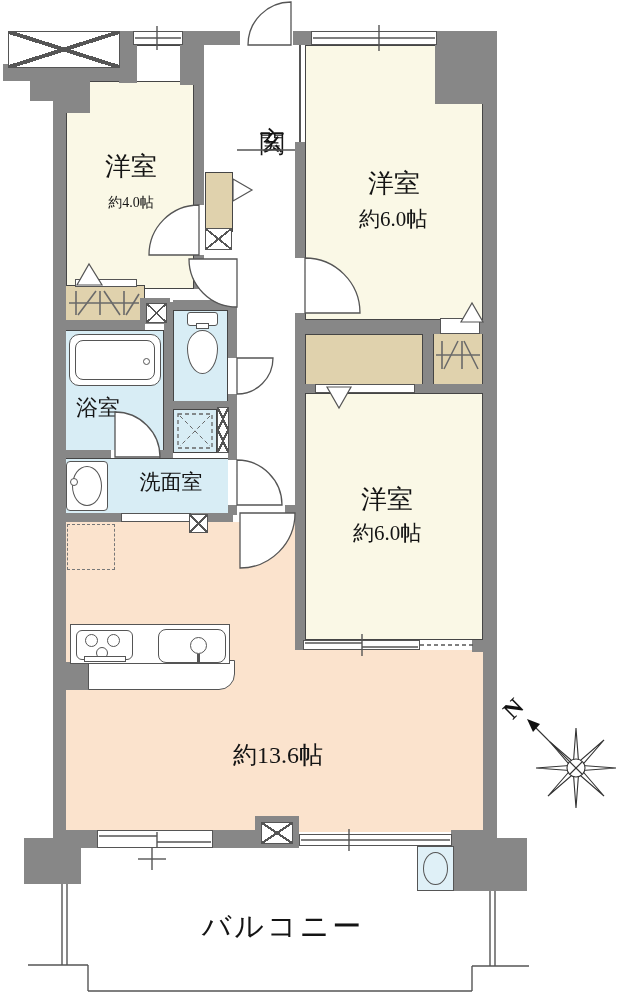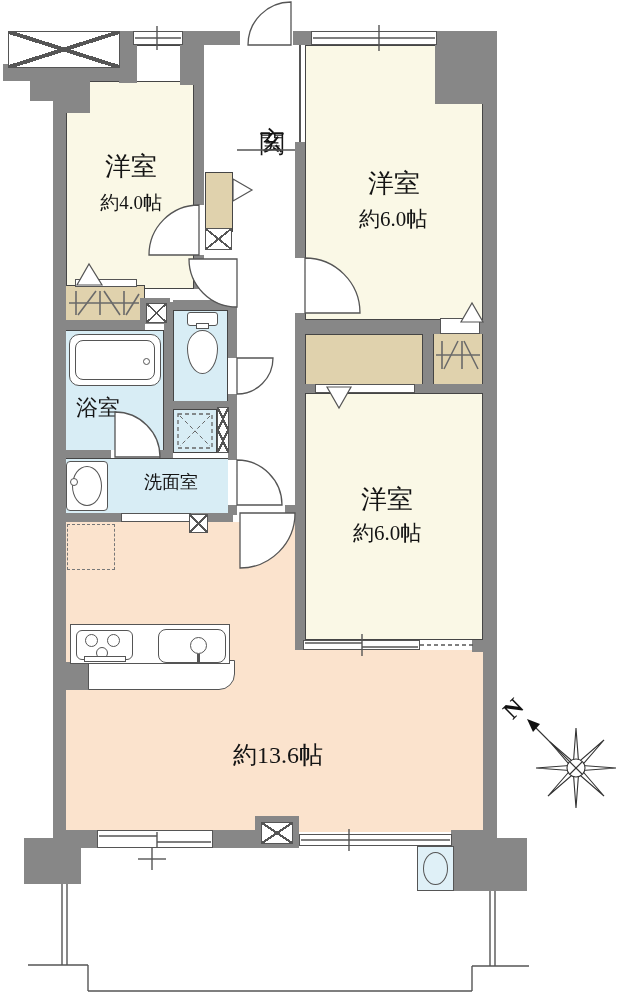--- a/index.html
+++ b/index.html
@@ -142,28 +142,29 @@
   <div class="fix" style="left:84px;top:656px;width:42px;height:6px;border-width:1px;"></div>
   <div class="fix" style="left:158px;top:629px;width:68px;height:34px;border-radius:8px;border-width:1px;"></div>
   <div class="fix" style="left:190px;top:637px;width:17px;height:17px;border-radius:50%;border-width:1px;"></div>
   <div class="abs" style="left:197px;top:654px;width:2.5px;height:10px;background:#555;"></div>
 
   <div class="abs" style="left:417px;top:846px;width:37px;height:45px;background:#dff0f7;border:1.3px solid #555;box-sizing:border-box;"></div>
   <div class="abs" style="left:423px;top:852px;width:25px;height:33px;border:1px solid #555;border-radius:50%;box-sizing:border-box;"></div>
 
   <div class="lbl vert" style="left:272px;top:112px;font-size:25px;">玄関</div>
   <div class="lbl" style="left:131px;top:167px;font-size:26px;">洋室</div>
-  <div class="lbl" style="left:131px;top:203px;font-size:19px;">約4.0帖</div>
+  <div class="lbl" style="left:131px;top:203px;font-size:14px;">約4.0帖</div>
   <div class="lbl" style="left:394px;top:184px;font-size:26px;">洋室</div>
   <div class="lbl" style="left:393px;top:220px;font-size:21px;">約6.0帖</div>
   <div class="lbl" style="left:387px;top:500px;font-size:26px;">洋室</div>
   <div class="lbl" style="left:387px;top:534px;font-size:21px;">約6.0帖</div>
   <div class="lbl" style="left:98px;top:408px;font-size:22px;">浴室</div>
-  <div class="lbl" style="left:171px;top:483px;font-size:18px;">洗面室</div>
+  <div class="lbl" style="left:171px;top:483px;font-size:21px;">洗面室</div>
   <div class="lbl" style="left:278px;top:755px;font-size:24px;">約13.6帖</div>
+  <div class="lbl" style="left:283px;top:927px;font-size:29px;letter-spacing:3px;">バルコニー</div>
 
   <svg class="overlay" width="618" height="1000" viewBox="0 0 618 1000">
 
     <g fill="#fff" stroke="#555" stroke-width="1.3">
       <path d="M291,45 L291,2 A43,43 0 0 0 248,45 Z"></path>
     </g>
     <g fill="#fff" stroke="#555" stroke-width="1.3">
       <path d="M199,255 L199,205 A50,50 0 0 0 149,255 Z"></path>
     </g>
     <g fill="#fff" stroke="#555" stroke-width="1.3">

